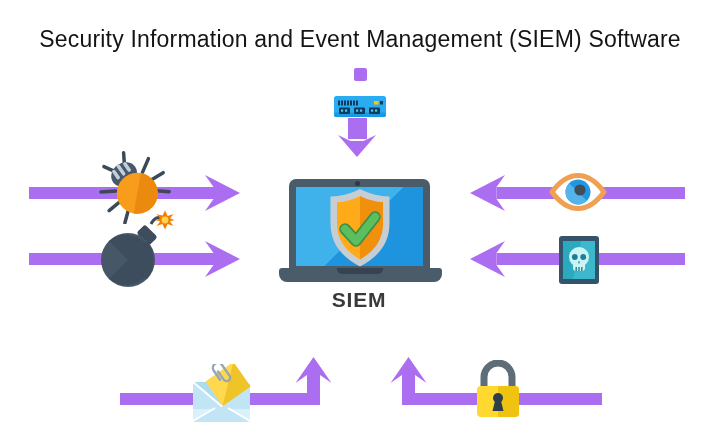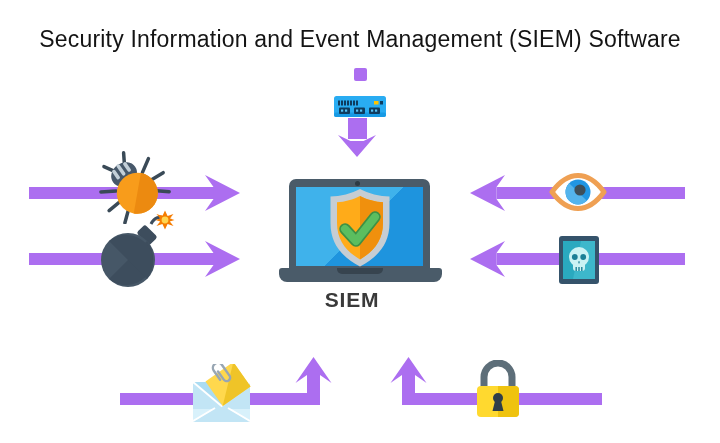--- a/index.html
+++ b/index.html
@@ -7,21 +7,21 @@
     position:relative;width:720px;height:443px;background:#ffffff;
     font-family:"Liberation Sans", sans-serif;overflow:hidden;
   }
   .abs{position:absolute;}
   .title{
     left:0;top:26px;width:720px;text-align:center;
     font-size:23px;font-weight:400;letter-spacing:0.2px;
     color:var(--title-text,#141414);
   }
   .center-label{
-    left:252px;top:288px;width:200px;text-align:center;
+    left:259px;top:288px;width:200px;text-align:center;
     font-weight:700;font-size:21px;line-height:24px;
     letter-spacing:0.8px;color:var(--label-text,#3a3a3a);
   }
   .dash{
     left:354px;top:68px;width:13px;height:13px;border-radius:2px;
     background:var(--purple,#AC6EF0);
   }
   .pfill{fill:var(--purple,#AC6EF0);}
   svg{display:block;}
   

